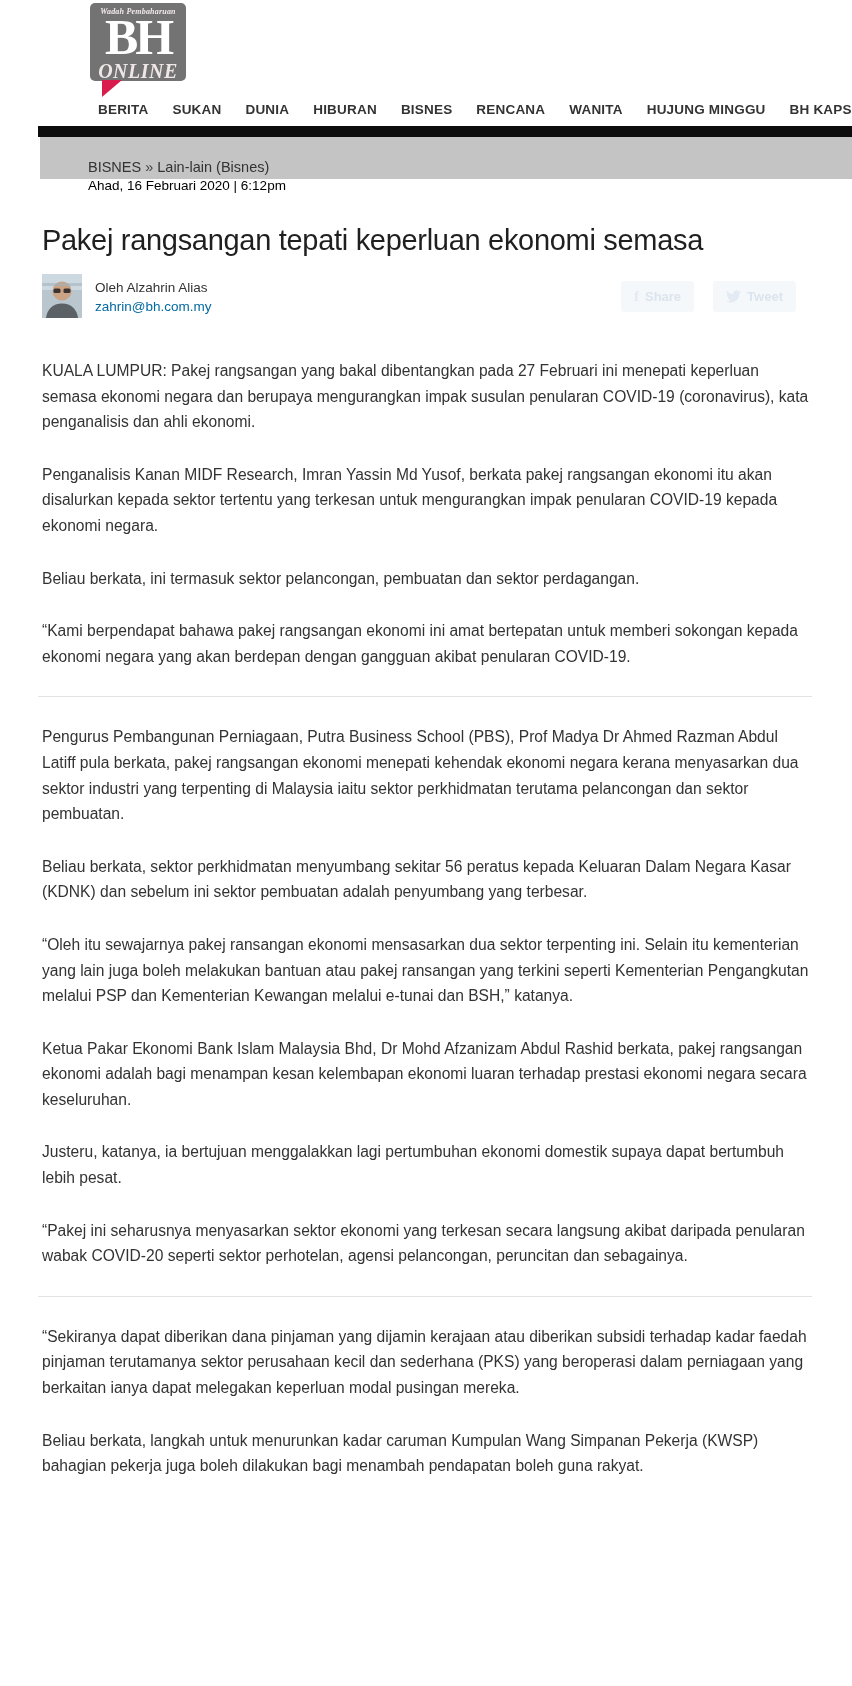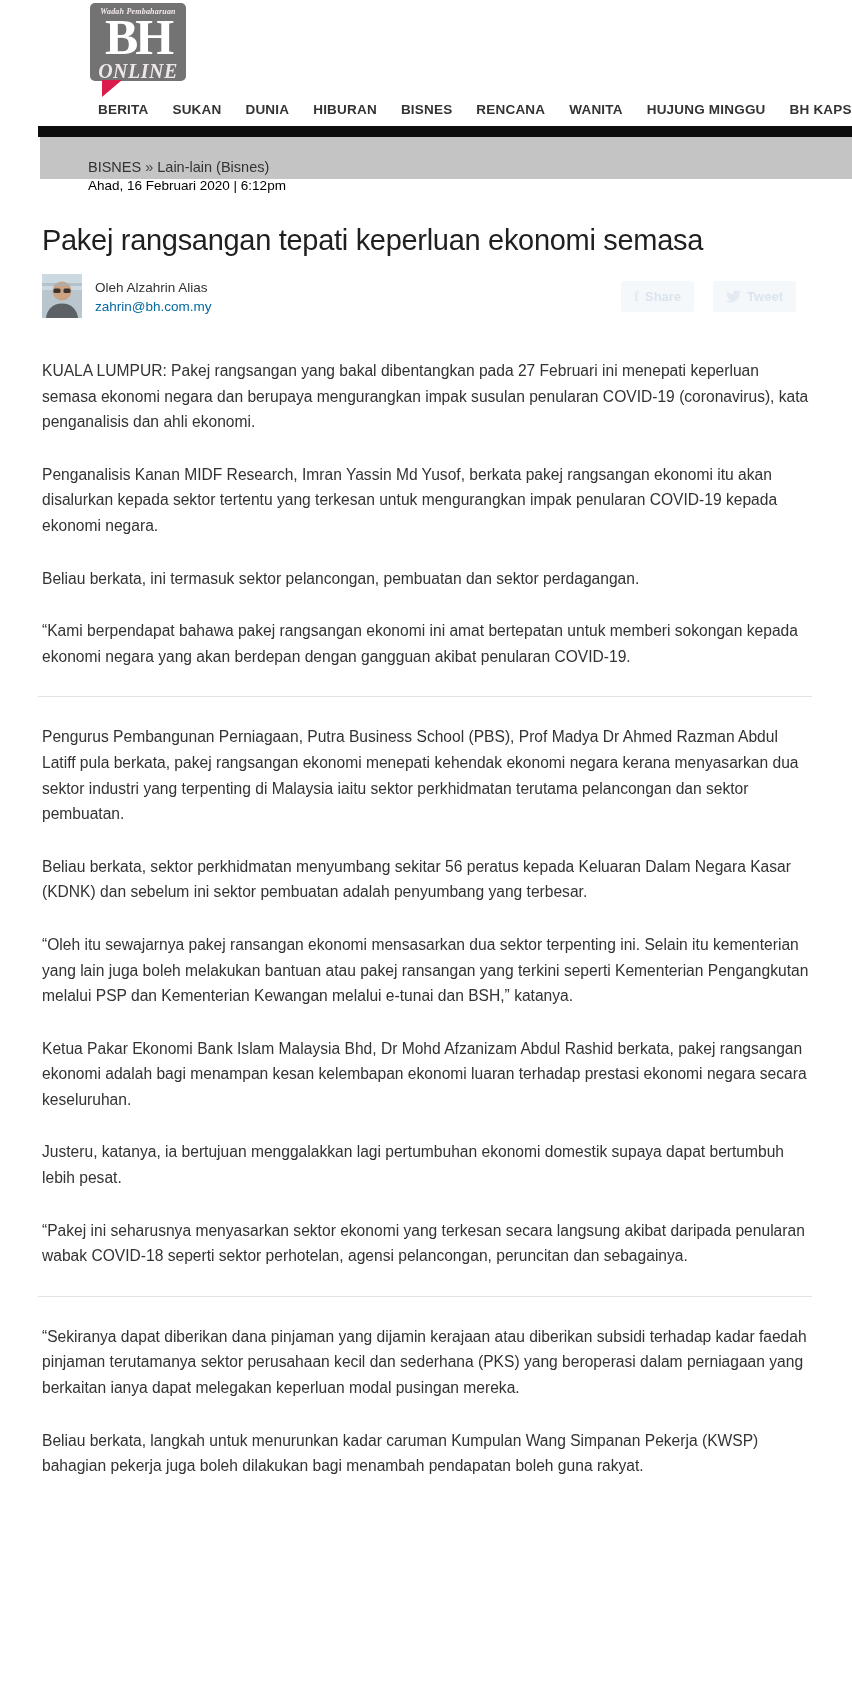--- a/index.html
+++ b/index.html
@@ -160,18 +160,18 @@
       <p class="para">KUALA LUMPUR: Pakej rangsangan yang bakal dibentangkan pada 27 Februari ini menepati keperluan semasa ekonomi negara dan berupaya mengurangkan impak susulan penularan COVID-19 (coronavirus), kata penganalisis dan ahli ekonomi.</p>
       <p class="para">Penganalisis Kanan MIDF Research, Imran Yassin Md Yusof, berkata pakej rangsangan ekonomi itu akan disalurkan kepada sektor tertentu yang terkesan untuk mengurangkan impak penularan COVID-19 kepada ekonomi negara.</p>
       <p class="para">Beliau berkata, ini termasuk sektor pelancongan, pembuatan dan sektor perdagangan.</p>
       <p class="para">“Kami berpendapat bahawa pakej rangsangan ekonomi ini amat bertepatan untuk memberi sokongan kepada ekonomi negara yang akan berdepan dengan gangguan akibat penularan COVID-19.</p>
       <div class="divider"></div>
       <p class="para">Pengurus Pembangunan Perniagaan, Putra Business School (PBS), Prof Madya Dr Ahmed Razman Abdul Latiff pula berkata, pakej rangsangan ekonomi menepati kehendak ekonomi negara kerana menyasarkan dua sektor industri yang terpenting di Malaysia iaitu sektor perkhidmatan terutama pelancongan dan sektor pembuatan.</p>
       <p class="para">Beliau berkata, sektor perkhidmatan menyumbang sekitar 56 peratus kepada Keluaran Dalam Negara Kasar (KDNK) dan sebelum ini sektor pembuatan adalah penyumbang yang terbesar.</p>
       <p class="para">“Oleh itu sewajarnya pakej ransangan ekonomi mensasarkan dua sektor terpenting ini. Selain itu kementerian yang lain juga boleh melakukan bantuan atau pakej ransangan yang terkini seperti Kementerian Pengangkutan melalui PSP dan Kementerian Kewangan melalui e-tunai dan BSH,” katanya.</p>
       <p class="para">Ketua Pakar Ekonomi Bank Islam Malaysia Bhd, Dr Mohd Afzanizam Abdul Rashid berkata, pakej rangsangan ekonomi adalah bagi menampan kesan kelembapan ekonomi luaran terhadap prestasi ekonomi negara secara keseluruhan.</p>
       <p class="para">Justeru, katanya, ia bertujuan menggalakkan lagi pertumbuhan ekonomi domestik supaya dapat bertumbuh lebih pesat.</p>
-      <p class="para">“Pakej ini seharusnya menyasarkan sektor ekonomi yang terkesan secara langsung akibat daripada penularan wabak COVID-18 seperti sektor perhotelan, agensi pelancongan, peruncitan dan sebagainya.</p>
+      <p class="para">“Pakej ini seharusnya menyasarkan sektor ekonomi yang terkesan secara langsung akibat daripada penularan wabak COVID-20 seperti sektor perhotelan, agensi pelancongan, peruncitan dan sebagainya.</p>
       <div class="divider"></div>
       <p class="para">“Sekiranya dapat diberikan dana pinjaman yang dijamin kerajaan atau diberikan subsidi terhadap kadar faedah pinjaman terutamanya sektor perusahaan kecil dan sederhana (PKS) yang beroperasi dalam perniagaan yang berkaitan ianya dapat melegakan keperluan modal pusingan mereka.</p>
       <p class="para">Beliau berkata, langkah untuk menurunkan kadar caruman Kumpulan Wang Simpanan Pekerja (KWSP) bahagian pekerja juga boleh dilakukan bagi menambah pendapatan boleh guna rakyat.</p>
     </div>
 </div>
 
 </body></html>

